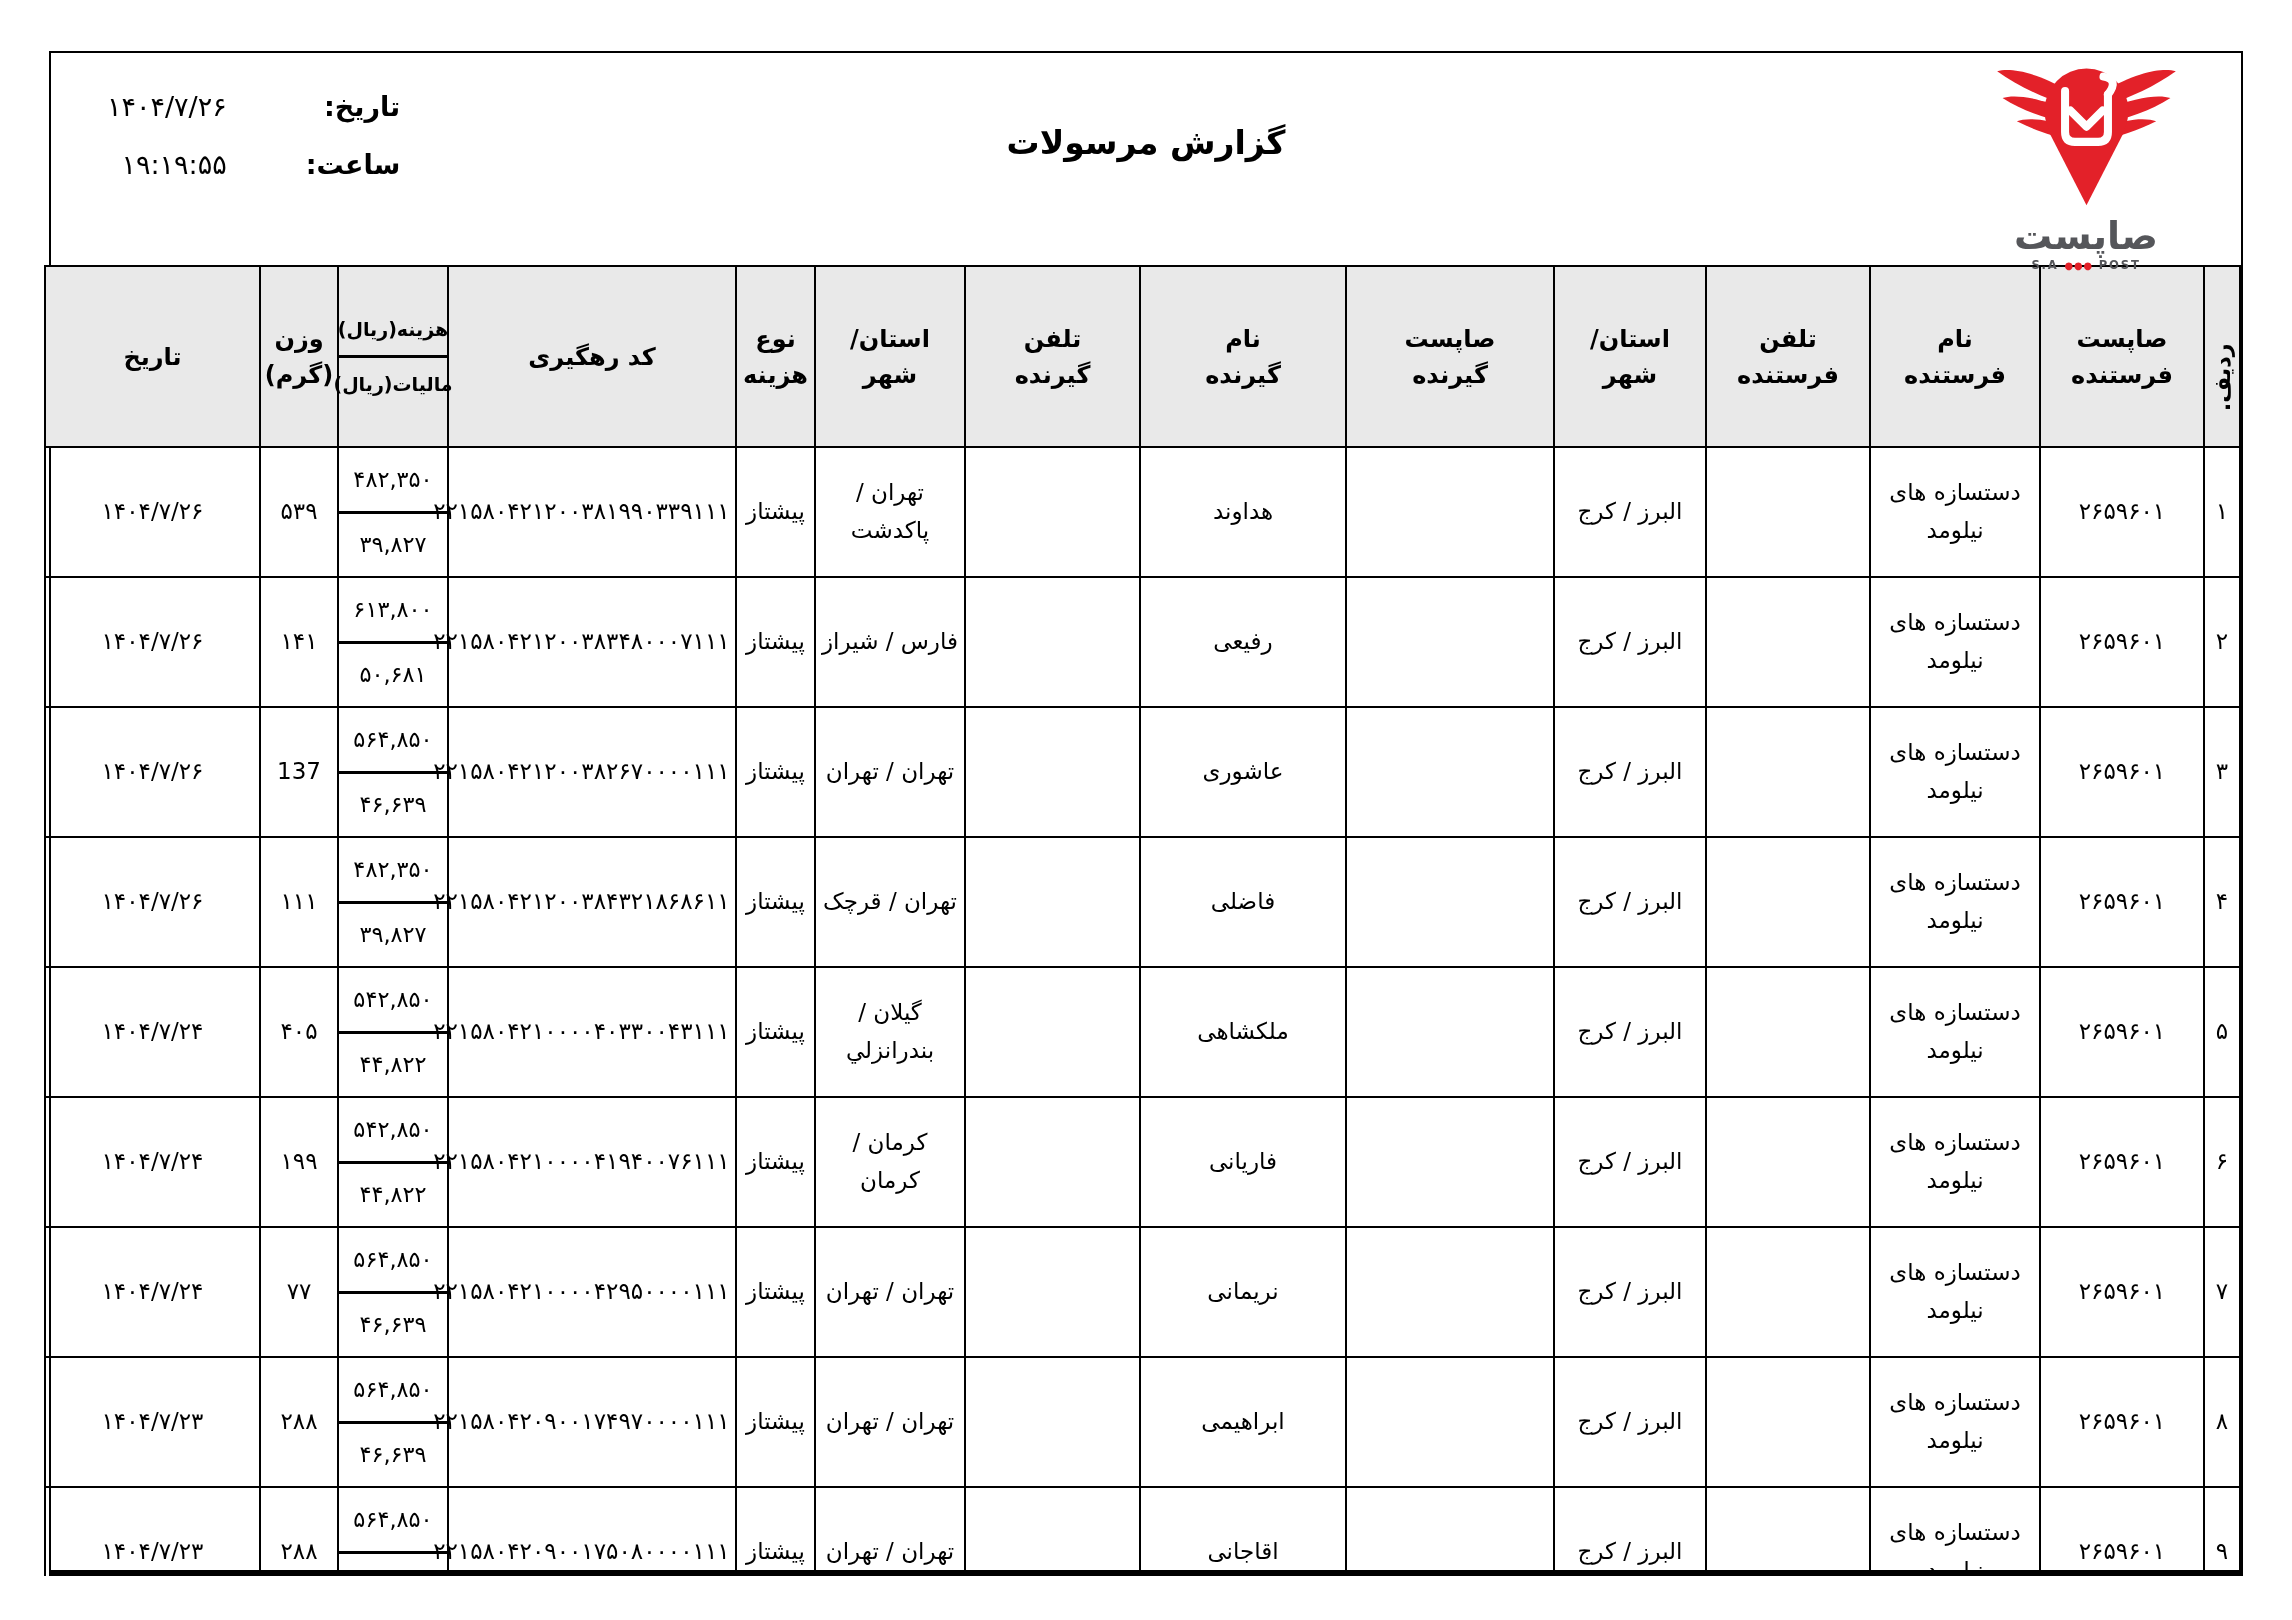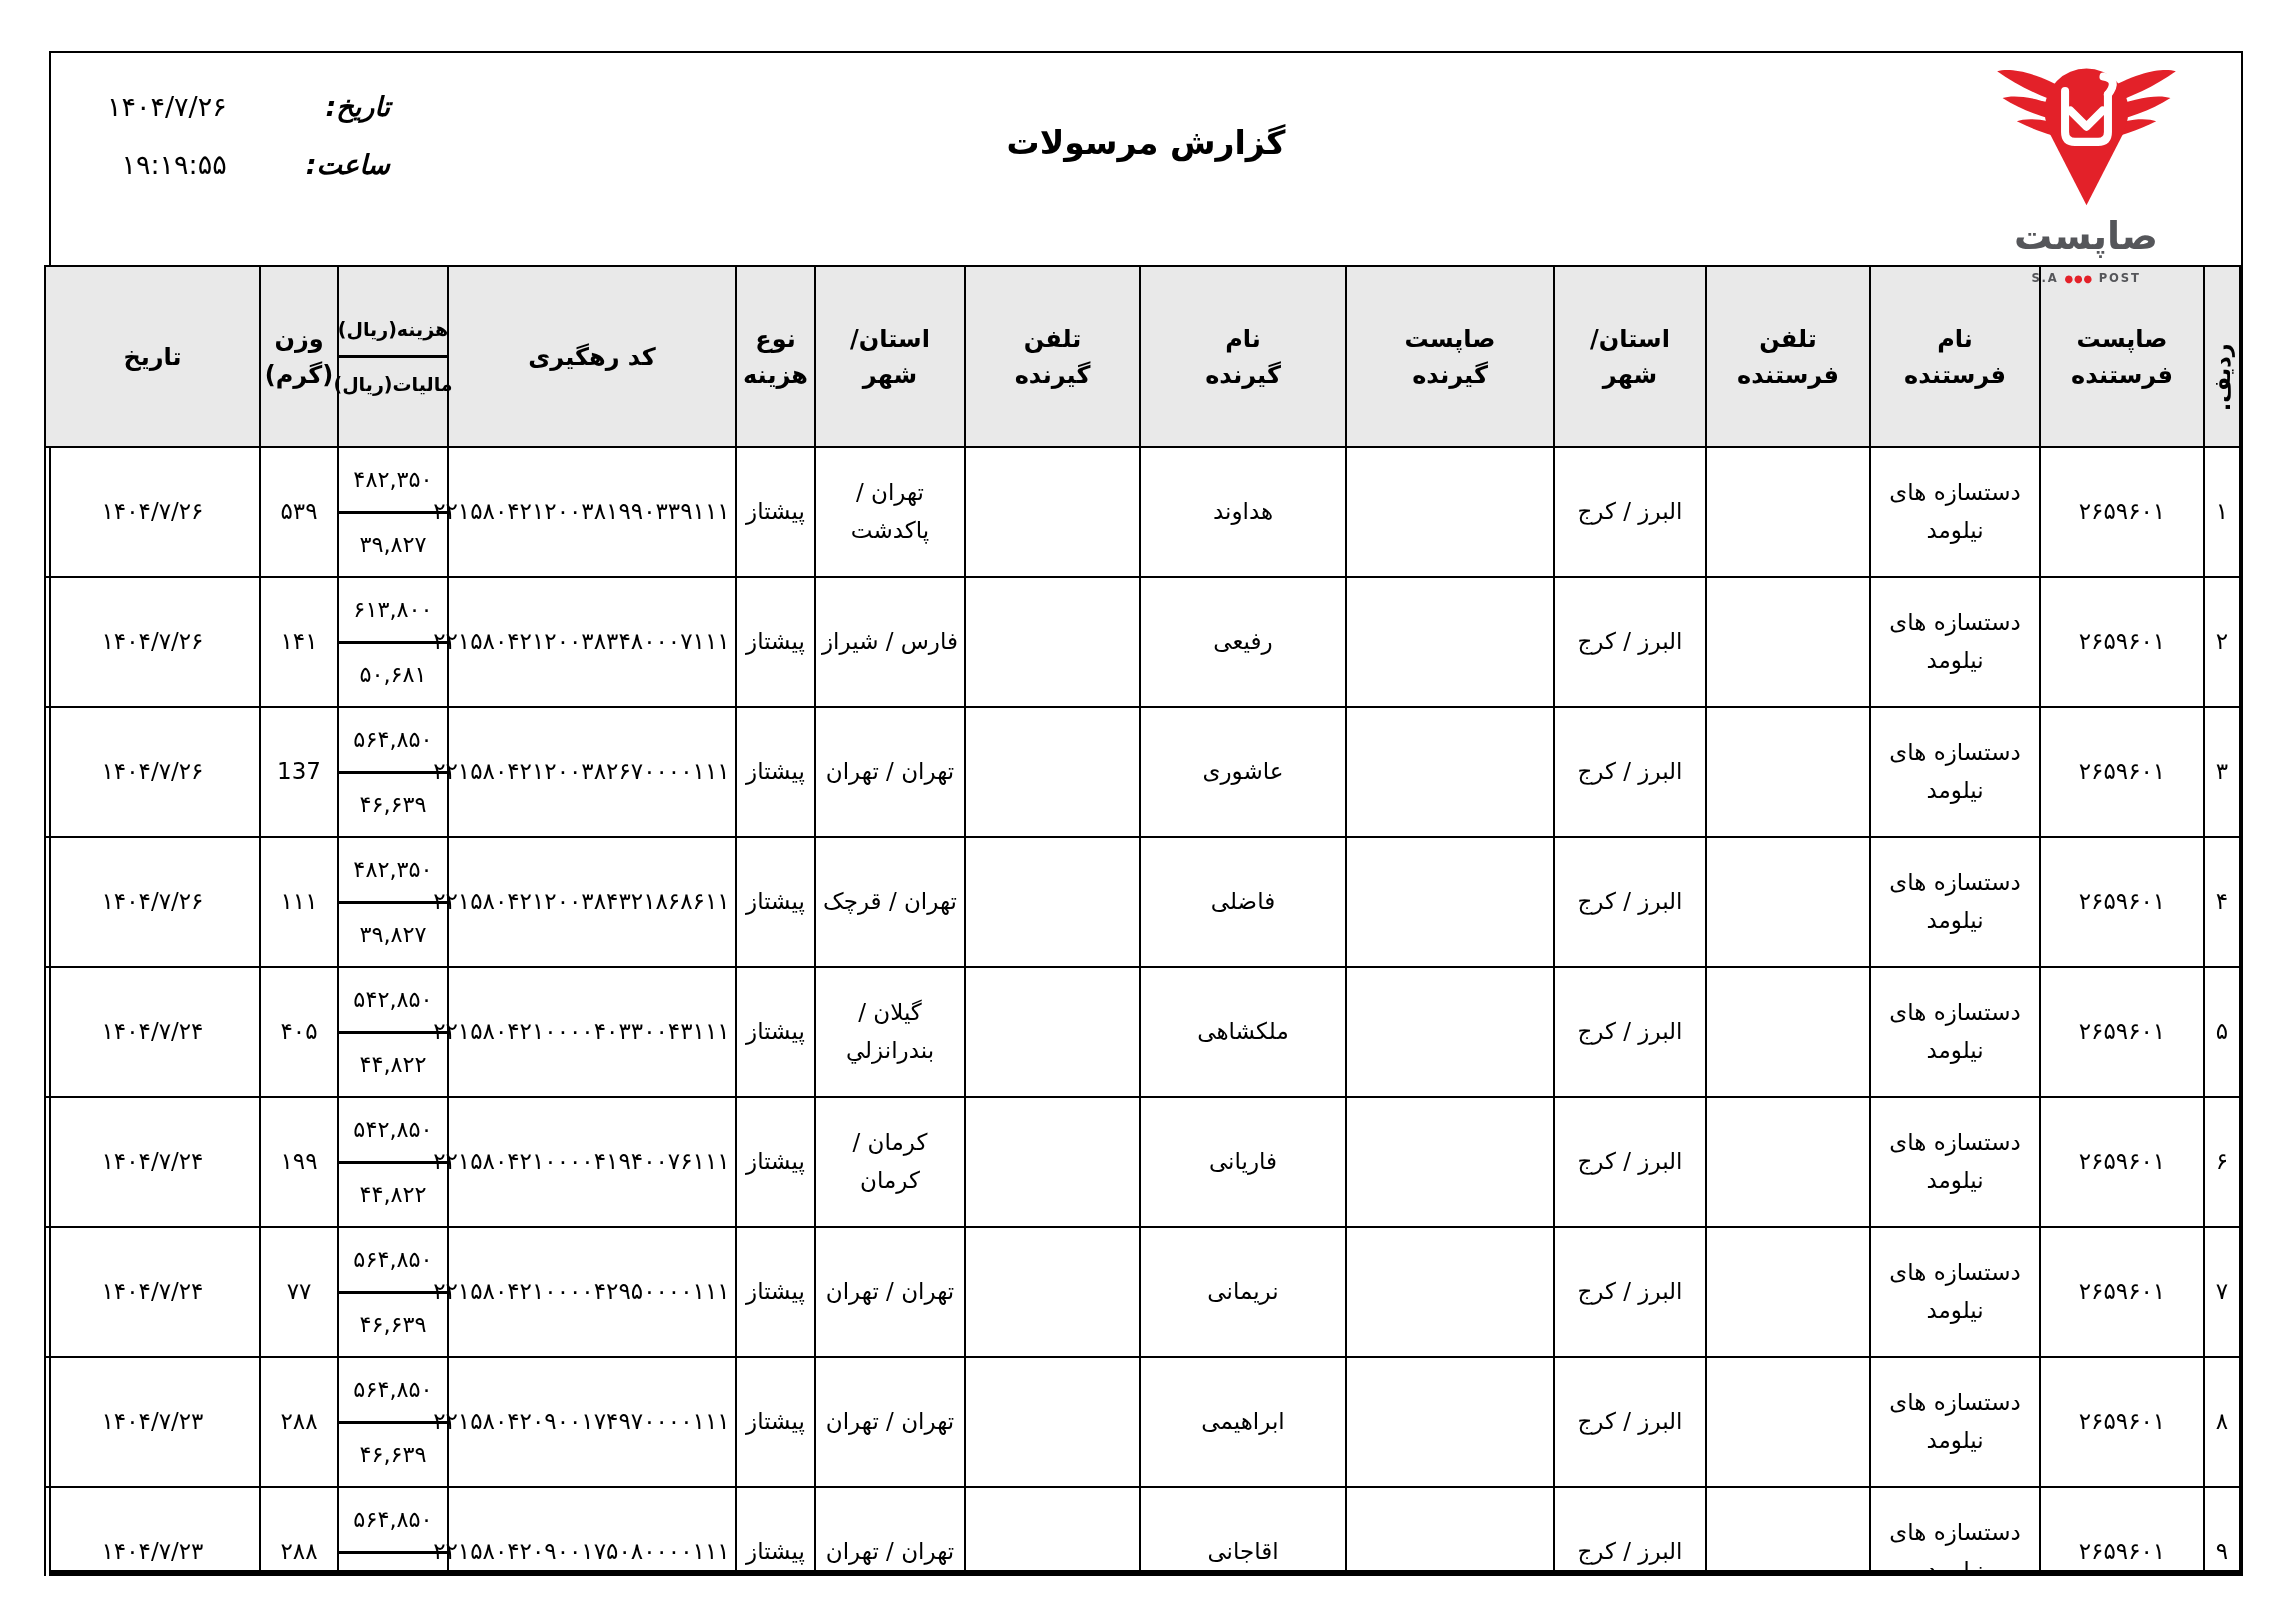--- a/index.html
+++ b/index.html
@@ -18,35 +18,35 @@
 
   
   .band { position: relative; height: 212px; }
 
   .logo {
     position: absolute; top: 3.6px; right: 43px; width: 224px;
     text-align: center; line-height: 1;
   }
   .logo svg { display: block; margin: 0 auto; }
   .brand-fa { font-size: 38px; font-weight: bold; color: #55565a; margin-top: 1.8px; }
-  .brand-en { font-size: 11.6px; font-weight: bold; color: #55565a; letter-spacing: 1.8px; margin-top: 18px; }
+  .brand-en { font-size: 11.6px; font-weight: bold; color: #55565a; letter-spacing: 1.8px; margin-top: 5px; }
   .brand-en .dots { color: #e32129; font-size: 9.9px; letter-spacing: 0.9px; }
 
   .page-title {
     position: absolute; top: 70px; left: 50%; transform: translateX(-50%);
     font-size: 33px; font-weight: bold; white-space: nowrap;
   }
 
   .datetime {
     position: absolute; top: 38px; left: 56px;
     display: grid; grid-template-columns: auto auto;
     column-gap: 79px; row-gap: 27px;
     direction: rtl; font-size: 27px;
   }
-  .datetime .lbl { font-weight: bold; text-align: right; font-style: italic; }
+  .datetime .lbl { font-weight: bold; text-align: right; }
   .datetime .val { text-align: right; }
 
   
   table { width: 100%; border-collapse: collapse; table-layout: fixed; }
   th, td {
     border: 2.2px solid #000;
     text-align: center; vertical-align: middle;
     overflow: visible;
   }
   th {

